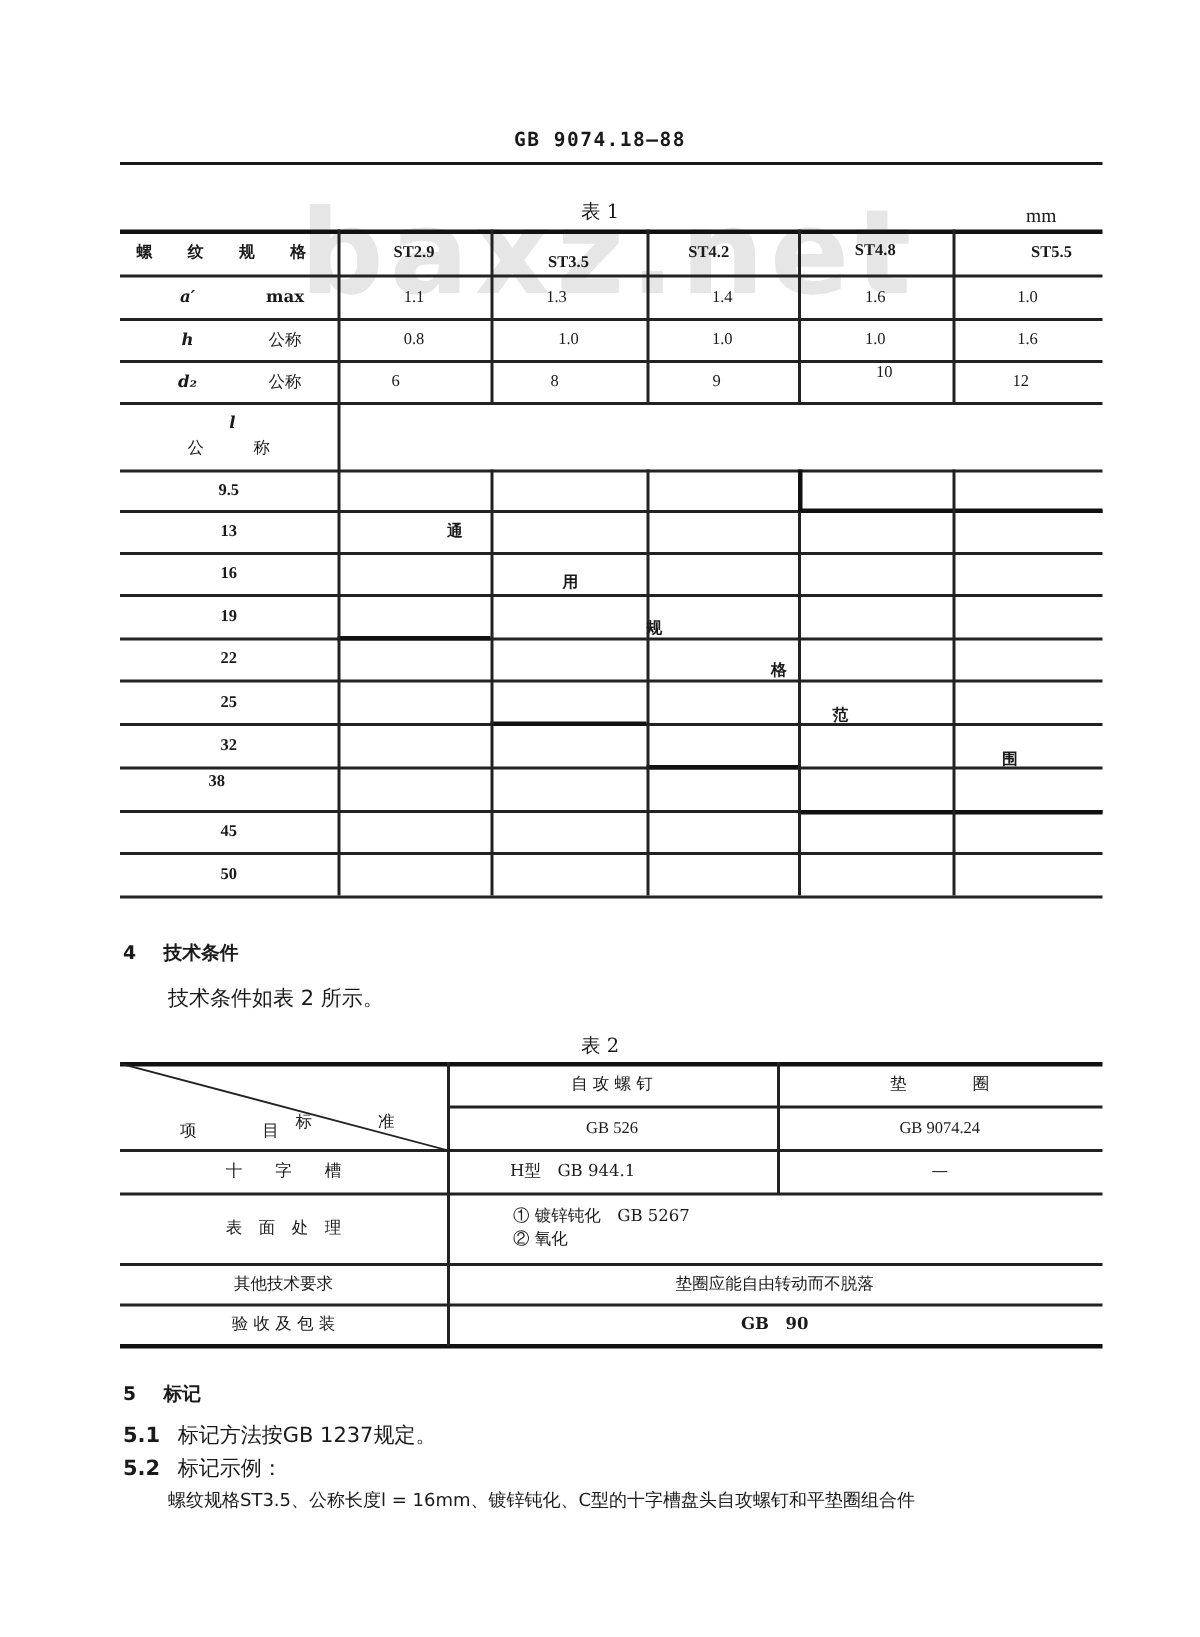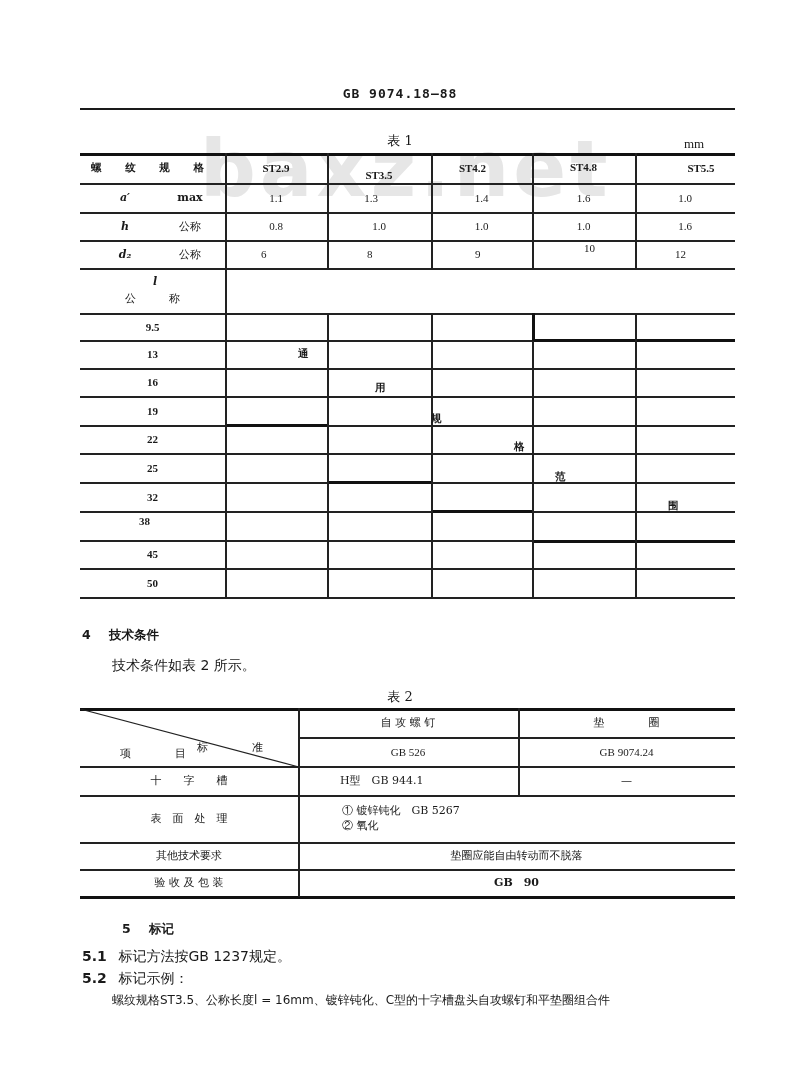--- a/index.html
+++ b/index.html
@@ -184,21 +184,21 @@
     <div>② 氧化</div>
   </div>
 
   <div class="cell t2" style="left:80px; top:842px; width:218px; height:27px;">其他技术要求</div>
   <div class="cell t2" style="left:298px; top:842px; width:437px; height:27px;">垫圈应能自由转动而不脱落</div>
 
   <div class="cell t2" style="left:80px; top:869px; width:218px; height:27px;">验 收 及 包 装</div>
   <div class="cell t2 bold" style="left:298px; top:869px; width:437px; height:27px;">GB　90</div>
 </div>
 
-<div class="abs section-title" style="left:82px; top:921px;margin-left:40px;">
+<div class="abs section-title" style="left:82px; top:921px;">
   <span>5</span>
   <span style="margin-left:14px;">标记</span>
 </div>
 <div class="abs para" style="left:82px; top:948px;">
   <span style="font-weight:bold; display:inline-block; width:32px;">5.1</span>
   <span>标记方法按GB 1237规定。</span>
 </div>
 <div class="abs para" style="left:82px; top:970px;">
   <span style="font-weight:bold; display:inline-block; width:32px;">5.2</span>
   <span>标记示例：</span>

